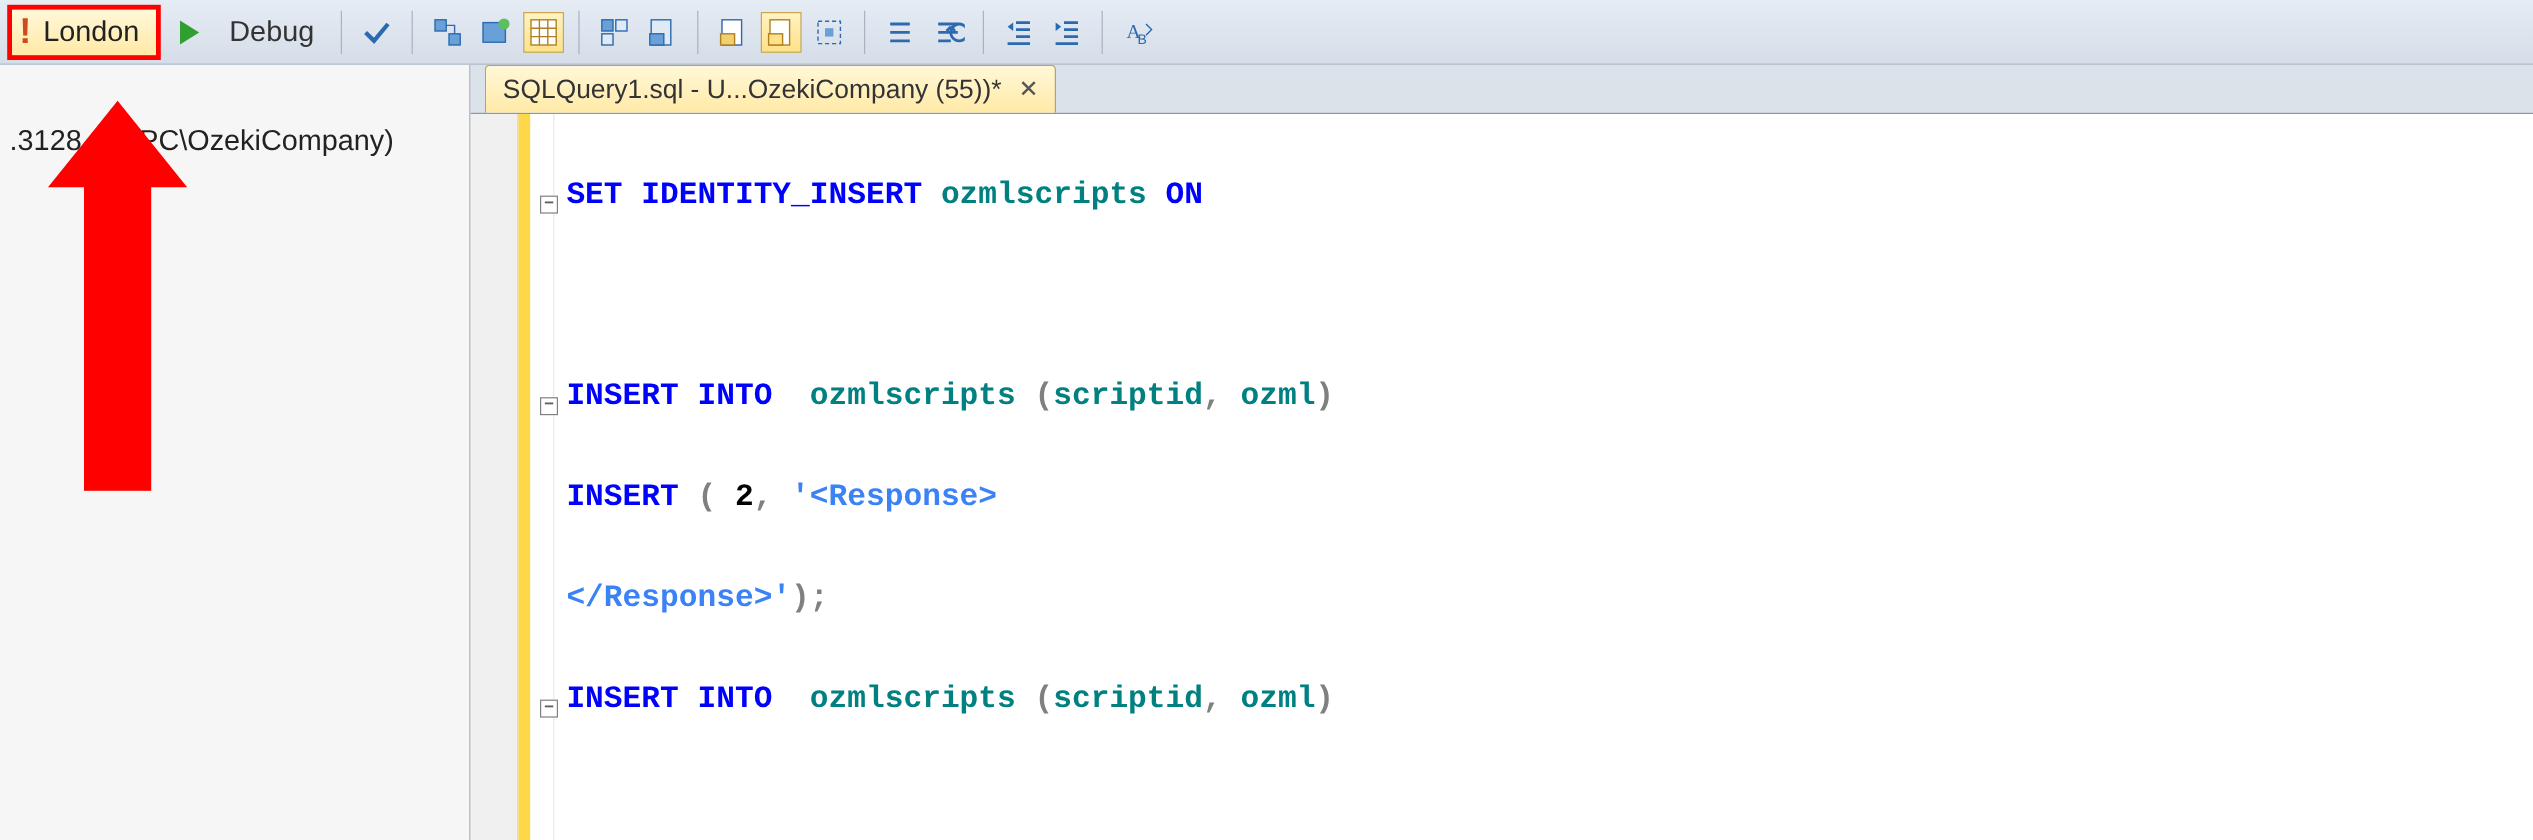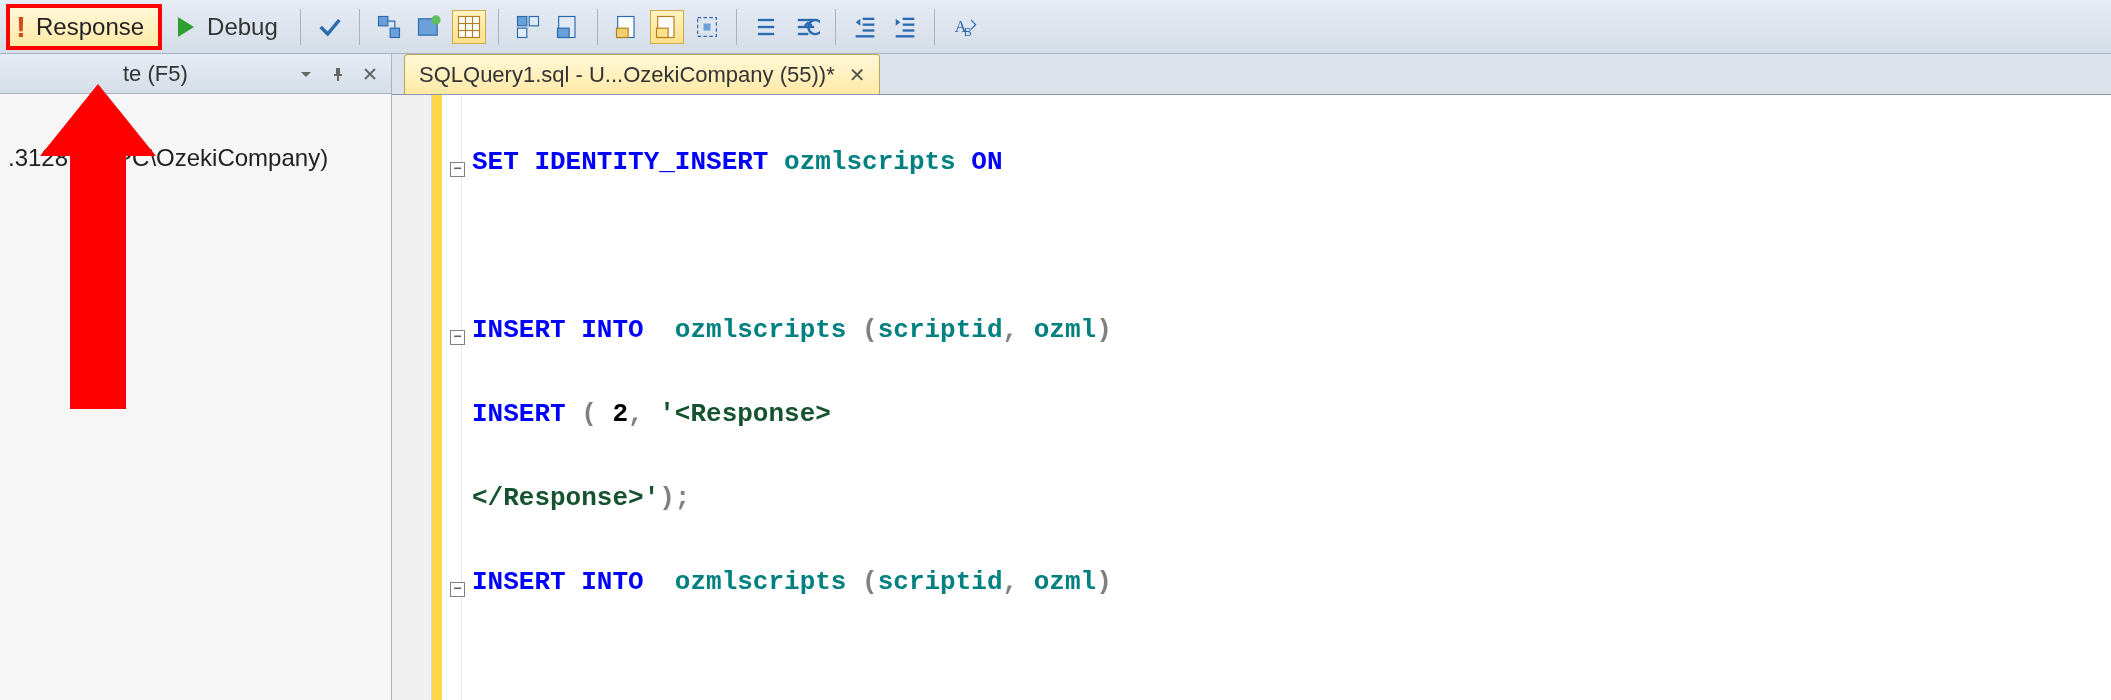--- a/index.html
+++ b/index.html
@@ -35,21 +35,21 @@
     font-size: 30px;
     font-weight: bold;
   }
   .execute-btn .lbl {
     font-size: 24px;
     color: #222;
   }
   .debug-btn {
     display: flex;
     align-items: center;
-    gap: 13px;
+    gap: 25px;
     padding: 4px 10px;
     cursor: pointer;
     text-align: right;
   }
   .debug-btn .tri {
     width: 0; height: 0;
     border-left: 16px solid #2fa02f;
     border-top: 10px solid transparent;
     border-bottom: 10px solid transparent;
   }
@@ -189,21 +189,21 @@
   .code-lines {
     flex: 1;
     padding: 4px 10px;
     font-family: Consolas, "Courier New", monospace;
     font-size: 26px;
     line-height: 42px;
     white-space: pre;
   }
   .kw { color: #0000ff; }
   .ident { color: #008080; }
-  .str { color: #14532d; }
+  .str { color: #3b82f6; }
   .punct { color: #808080; }
   .fold-box {
     position: relative;
     top: 4px;
     display: inline-block;
     width: 15px; height: 15px;
     border: 1px solid #808080;
     background: #fff;
     margin-left: -22px;
     margin-right: 7px;
@@ -213,21 +213,21 @@
     color: #606060;
   }
   .line { display: block; font-weight: bold; }
 </style>
 </head>
 <body>
 
 <div class="toolbar">
   <div class="execute-btn">
     <span class="bang">!</span>
-    <span class="lbl">Response</span>
+    <span class="lbl">London</span>
   </div>
   <div class="debug-btn">
     <span class="tri"></span>
     <span class="lbl">Debug</span>
   </div>
   <div class="toolbar-sep"></div>
   <div class="toolbar-ico">
     <svg viewBox="0 0 24 24">
         <path d="M4 12 L10 18 L20 6" stroke="#2a6ab0" stroke-width="3" fill="none"></path>
       </svg>
@@ -329,41 +329,20 @@
     <svg viewBox="0 0 24 24">
         <text x="4" y="16" font-size="14" fill="#2a6ab0" font-family="serif">A</text>
         <text x="12" y="20" font-size="10" fill="#2a6ab0">B</text>
         <path d="M18 6 L22 10 L18 14" stroke="#2a6ab0" fill="none"></path>
       </svg>
   </div>
 </div>
 
 <div class="workspace">
   <div class="side-panel">
-    <div class="side-header">
-      <span class="side-header-title">te (F5)</span>
-      <span class="btn-dropdown">
-        <svg viewBox="0 0 16 16">
-            <path d="M3 6 L8 11 L13 6" fill="#666"></path>
-          </svg>
-      </span>
-      <span class="btn-pin">
-        <svg viewBox="0 0 16 16">
-            <rect x="6" y="2" width="4" height="7" fill="#666"></rect>
-            <rect x="4" y="8" width="8" height="2" fill="#666"></rect>
-            <line x1="8" y1="10" x2="8" y2="15" stroke="#666" stroke-width="2"></line>
-          </svg>
-      </span>
-      <span class="btn-x">
-        <svg viewBox="0 0 16 16">
-            <line x1="3" y1="3" x2="13" y2="13" stroke="#666" stroke-width="2"></line>
-            <line x1="13" y1="3" x2="3" y2="13" stroke="#666" stroke-width="2"></line>
-          </svg>
-      </span>
-    </div>
     <div class="side-body">
       <div style="height:30px"></div>
       <div class="tree-item">.3128     ser-PC\OzekiCompany)</div>
     </div>
     <div class="big-arrow">
       <div class="head"></div>
       <div class="shaft"></div>
     </div>
   </div>
 

